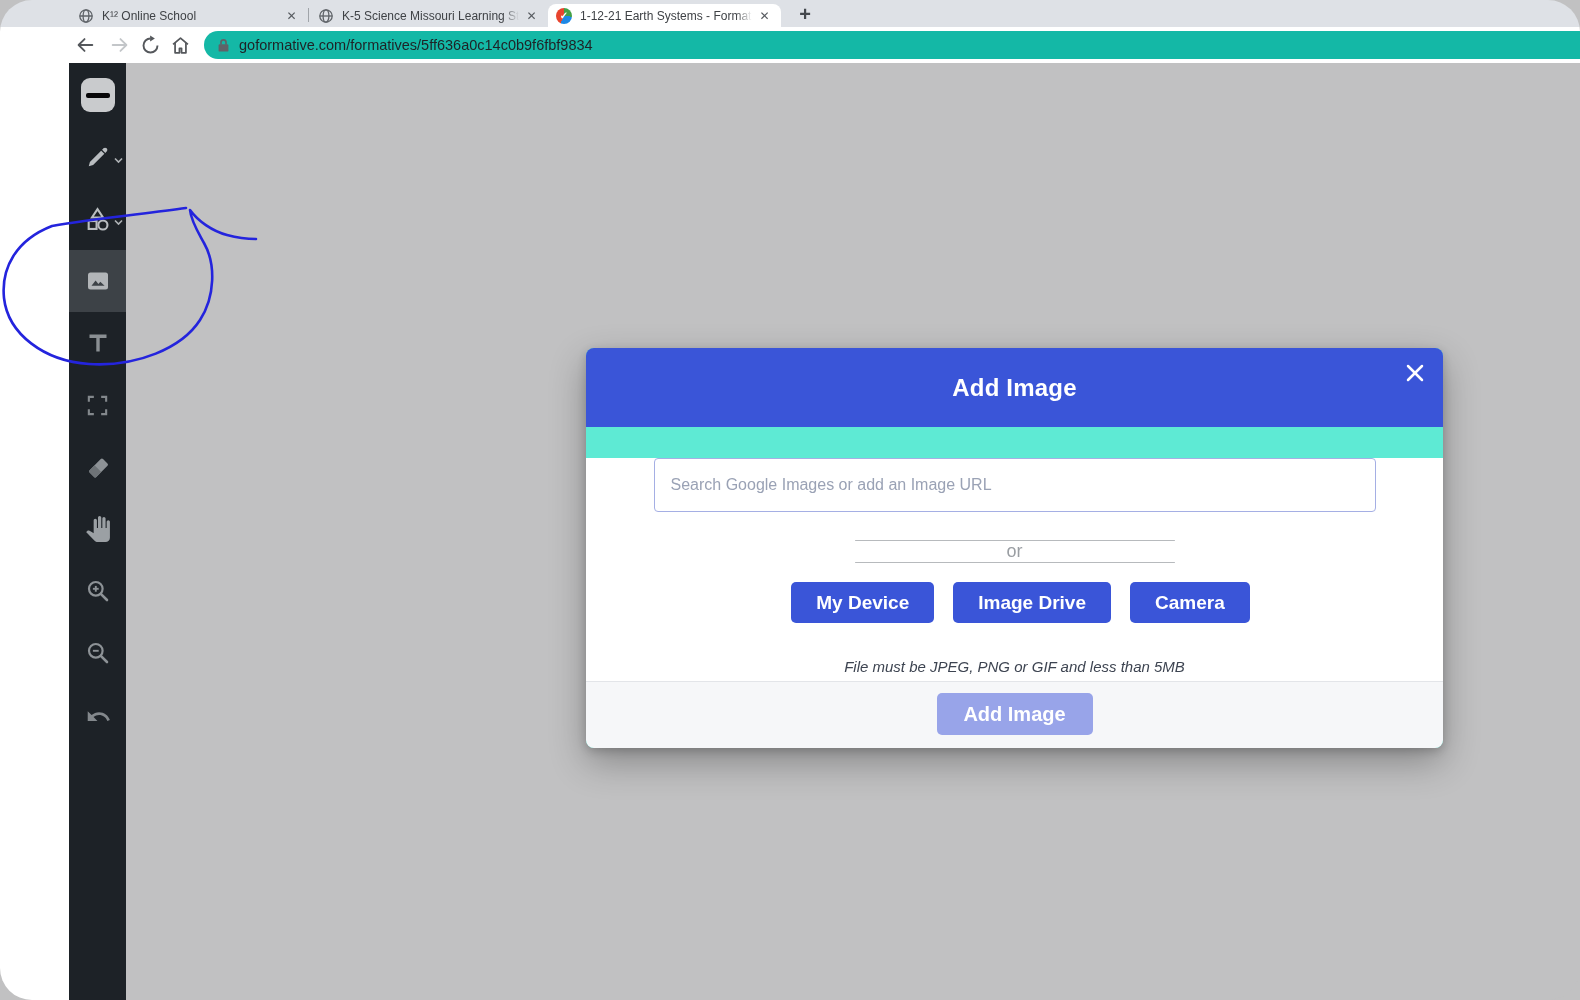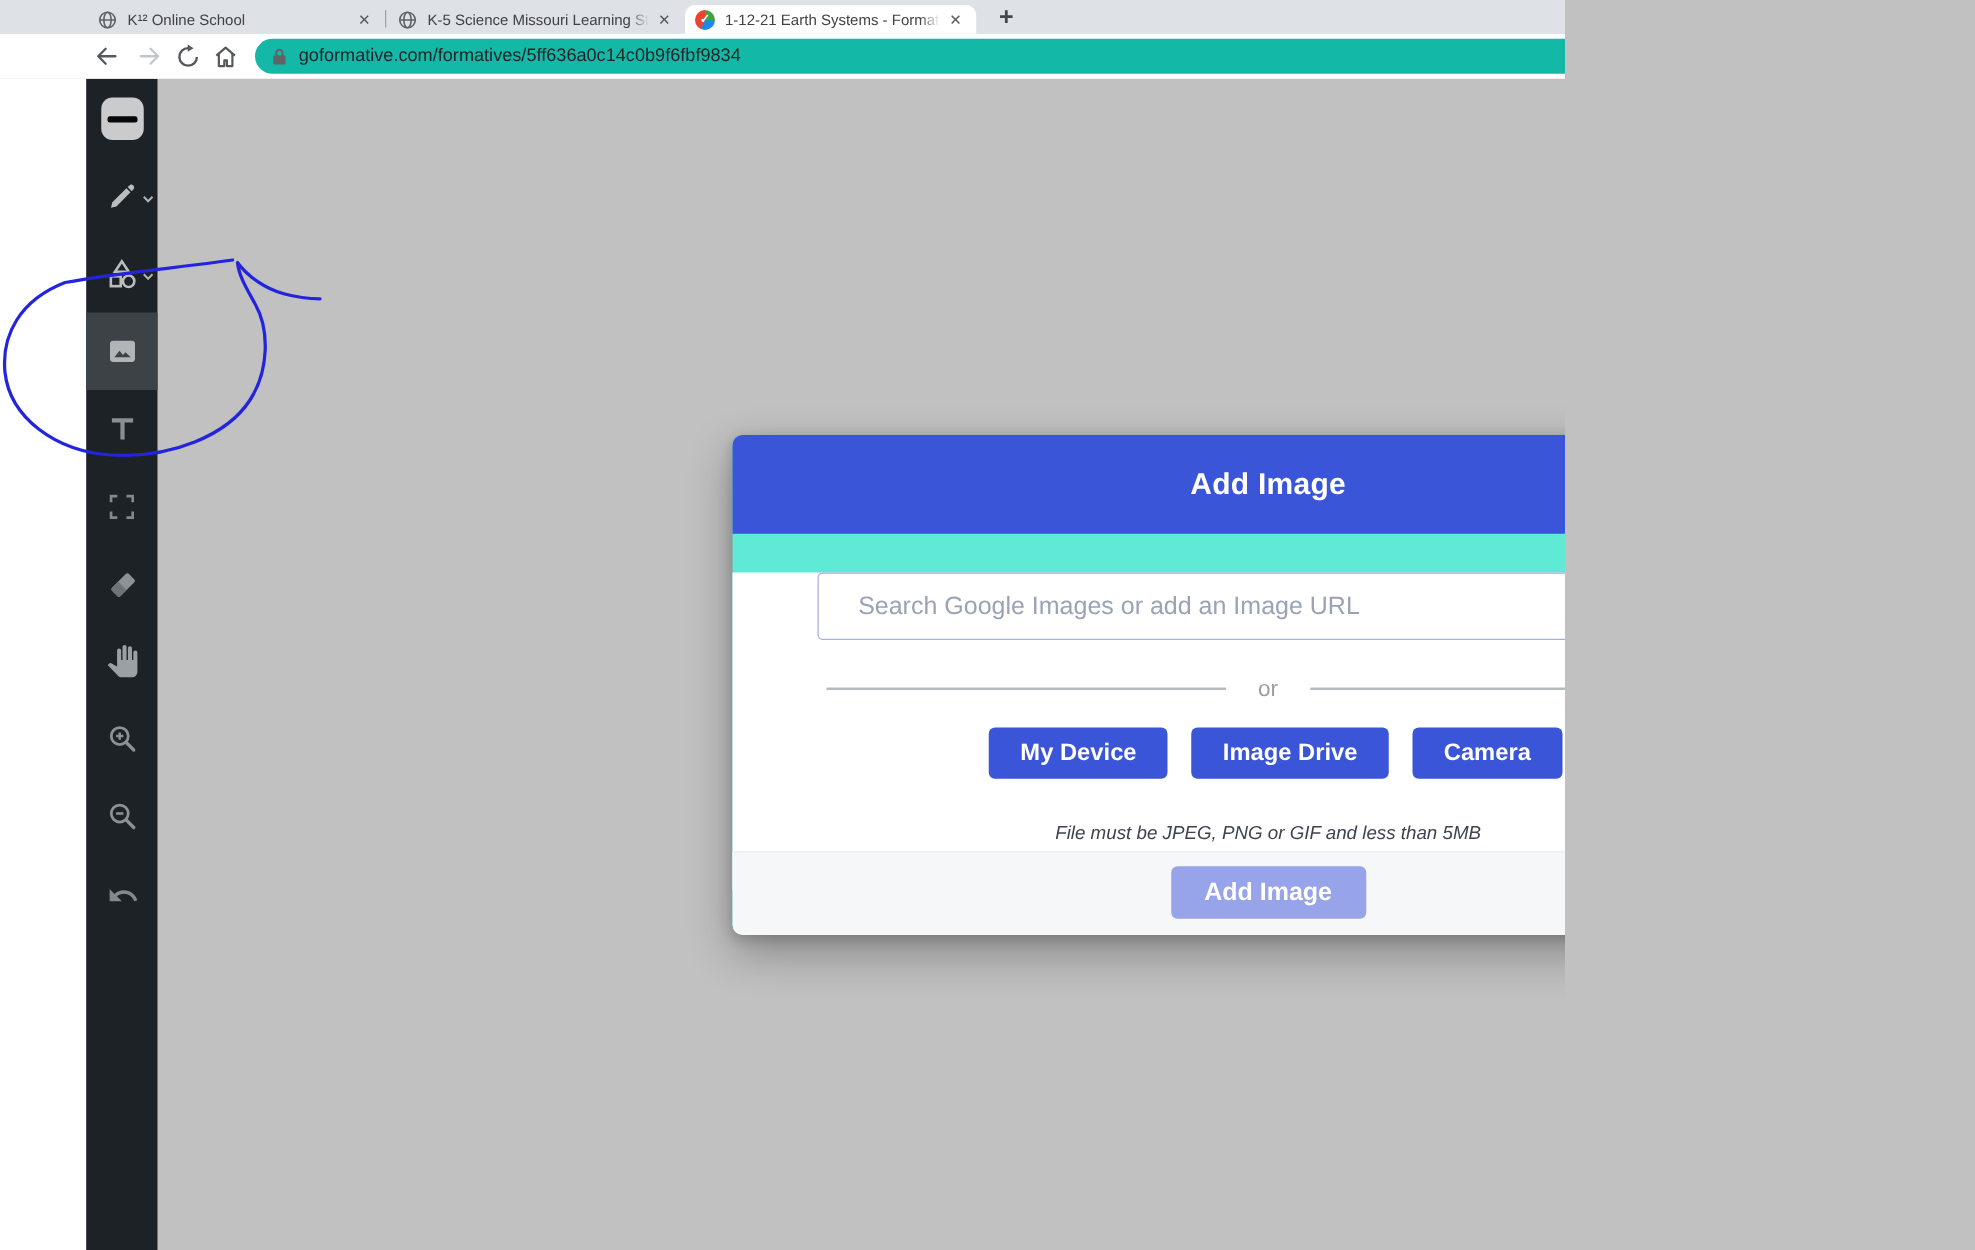--- a/index.html
+++ b/index.html
@@ -1,18 +1,18 @@
 <!DOCTYPE html>
 <html><head>
 <meta charset="utf-8">
 <style>
   html,body{margin:0;padding:0;}
   body{width:1580px;height:1000px;overflow:hidden;background:#c1c1c2;
        font-family:"Liberation Sans", sans-serif;}
-  .screen{position:relative;width:1252px;height:1000px;overflow:hidden;background:#c1c1c2;}
+  .screen{position:relative;width:1580px;height:1000px;overflow:hidden;background:#c1c1c2;border-radius:32px;}
 
   
   .tabstrip{position:absolute;left:0;top:0;right:0;height:27px;background:#dee1e6;z-index:10;}
   .tab{position:absolute;top:4px;height:23px;display:flex;align-items:center;
        padding:0 8px;box-sizing:border-box;cursor:default;}
   .tab-1{left:70px;width:238px;}
   .tab-2{left:310px;width:238px;}
   .tab-2::before{content:"";position:absolute;left:-2px;top:4px;bottom:5px;width:1px;background:#a0a4a9;}
   .tab-3{left:548px;width:233px;background:#ffffff;border-radius:8px 8px 0 0;}
   .tab .favicon{width:16px;height:16px;margin-right:8px;flex:none;}
@@ -59,24 +59,24 @@
   
   .modal{position:absolute;left:586px;top:348px;width:857px;height:400px;background:#5eead4;
       border-radius:8px;box-shadow:0 14px 36px rgba(0,0,0,.30),0 3px 10px rgba(0,0,0,.18);z-index:30;}
   .modal-header{position:relative;height:79px;background:#3a55d8;border-radius:8px 8px 0 0;
       display:flex;align-items:center;justify-content:center;}
   .modal-title{color:#ffffff;font-size:24px;font-weight:bold;letter-spacing:.2px;}
   .modal-close{position:absolute;top:9px;right:12px;width:32px;height:32px;display:flex;align-items:center;
       justify-content:center;cursor:pointer;}
   .modal-body{position:relative;height:255px;background:#ffffff;}
   .search-input{display:block;margin:31px auto 0;width:722px;height:54px;box-sizing:border-box;
-      border:1.5px solid #a5afe4;border-radius:4px;padding:0 32px;font-size:20px;color:#3c4555;
+      border:1.5px solid #a5afe4;border-radius:4px;padding:0 16px;font-size:16px;color:#3c4555;
       font-family:"Liberation Sans", sans-serif;outline:none;background:#fff;}
   .search-input::placeholder{color:#9aa2b5;opacity:1;}
-  .divider{height:22px;margin-top:28px;display:flex;align-items:center;justify-content:center;}
+  .divider{height:22px;margin-top:28px;display:flex;align-items:center;justify-content:flex-end;flex-direction:column;}
   .divider .line{width:320px;height:2px;background:#b7babd;border-radius:1px;}
   .divider .or-label{margin:0 25px;font-size:18px;color:#9a9ea3;}
   .action-row{display:flex;justify-content:center;gap:19px;margin-top:20px;padding-left:12px;}
   .action-btn{height:41px;padding:0 25px;background:#3a55d8;color:#ffffff;border:none;border-radius:5px;
       font-size:19px;font-weight:bold;font-family:"Liberation Sans", sans-serif;cursor:pointer;}
   .file-note{margin-top:35px;text-align:center;font-style:italic;font-size:15px;color:#3d4451;}
   .modal-footer{position:absolute;left:0;right:0;bottom:0;height:66px;background:#f6f7f9;
       border-top:1px solid #e3e5e9;border-radius:0 0 8px 8px;display:flex;justify-content:center;}
   .submit-btn{margin-top:11px;height:42px;width:156px;background:#98a4e9;color:#ffffff;border:none;
       border-radius:5px;font-size:20px;font-weight:bold;font-family:"Liberation Sans", sans-serif;}

